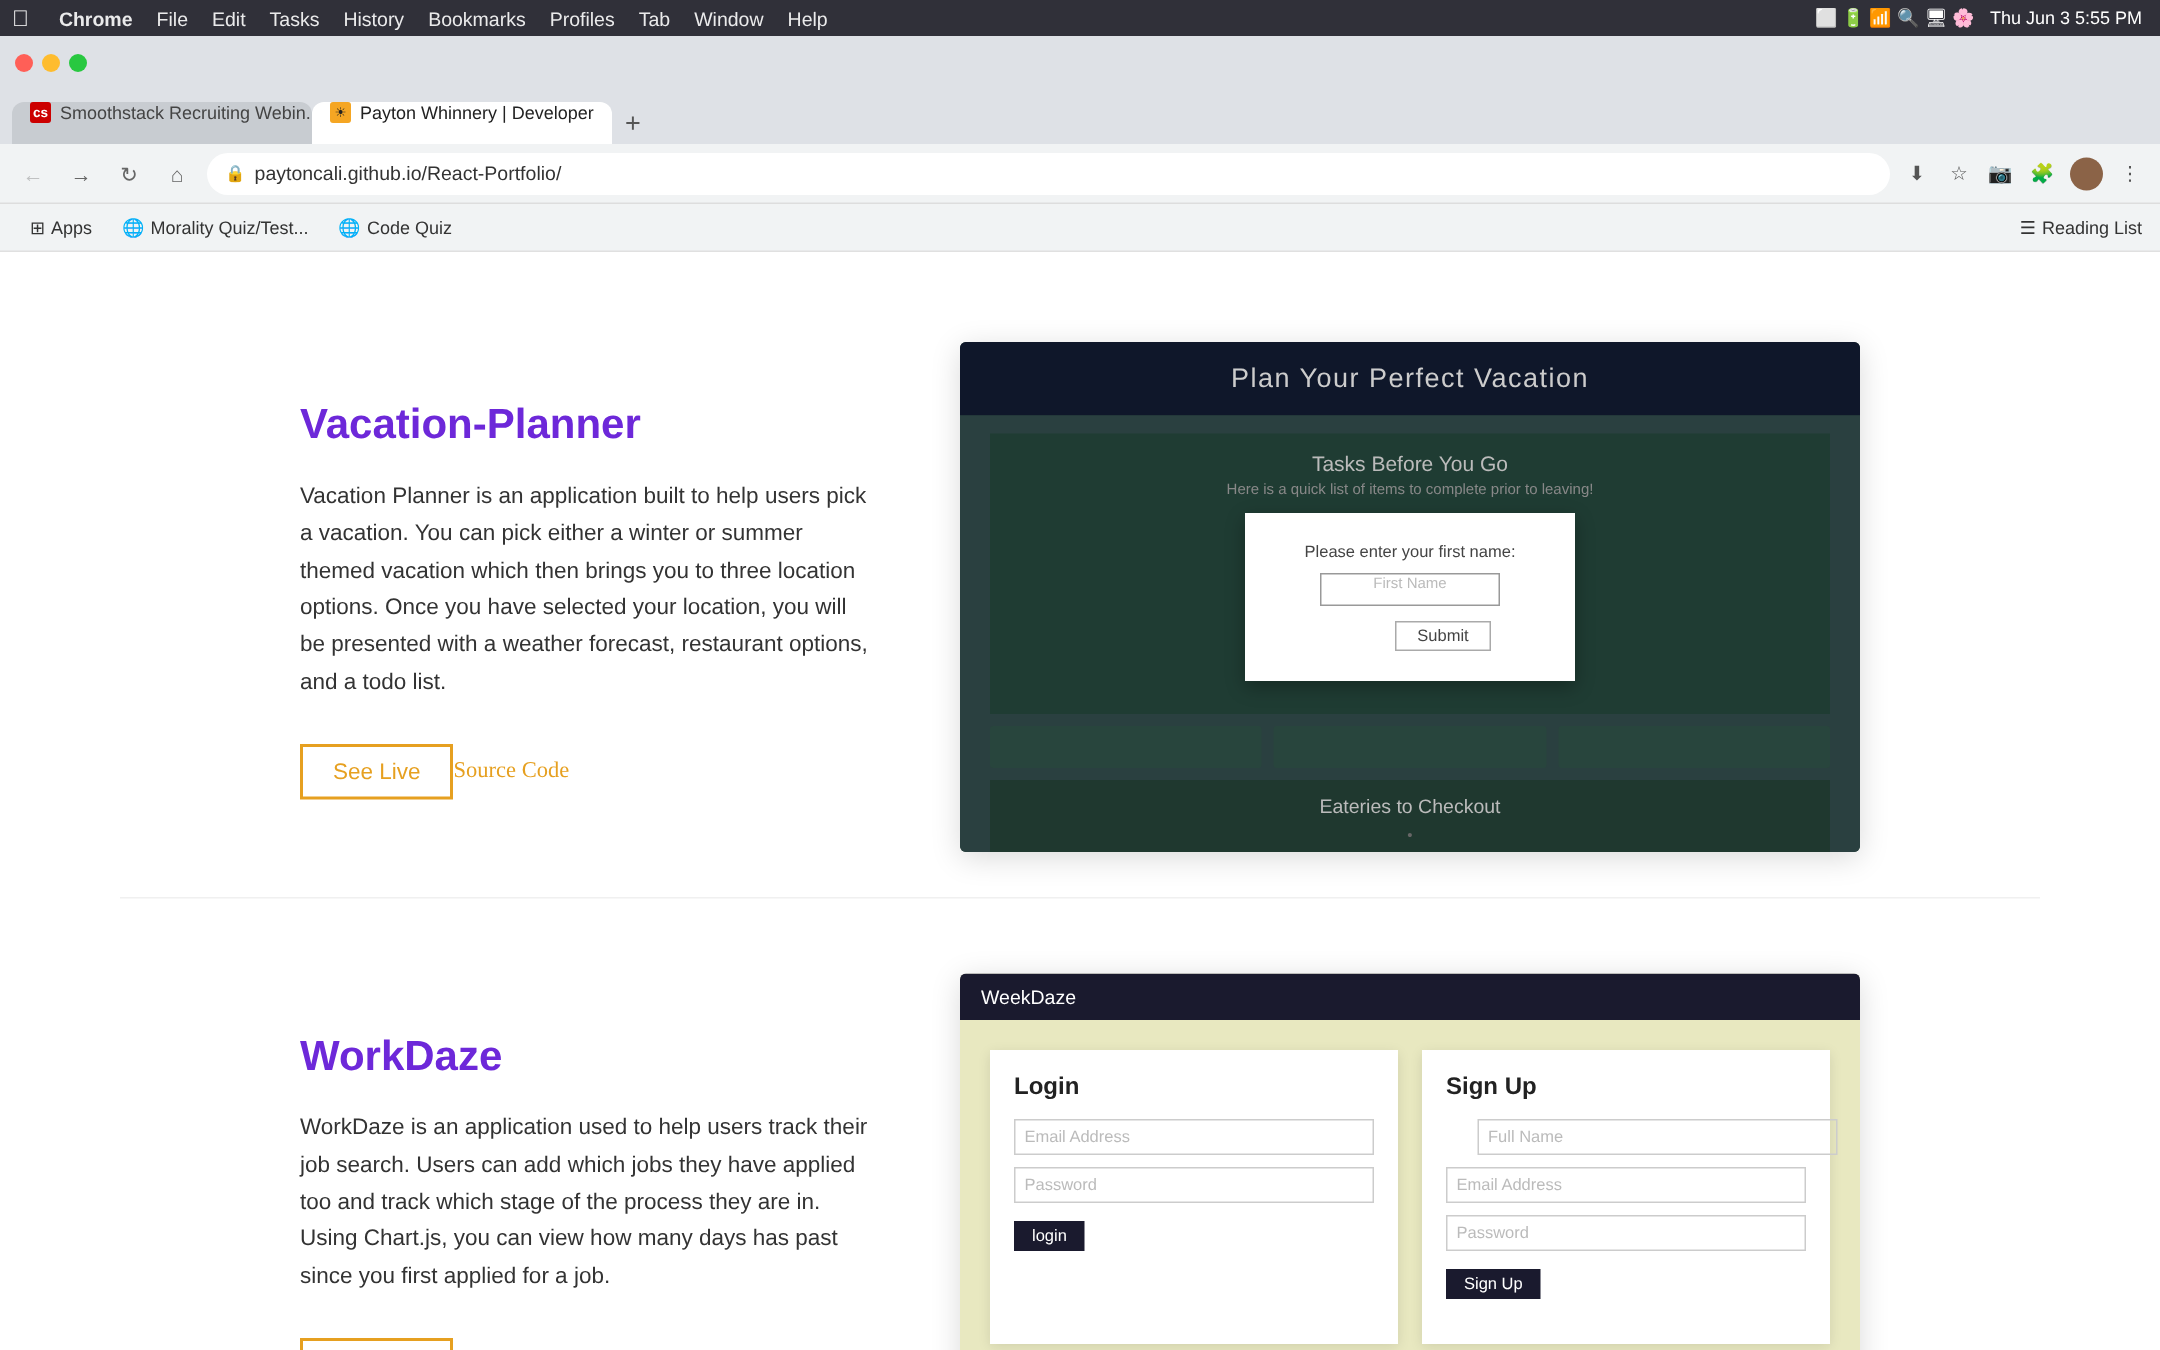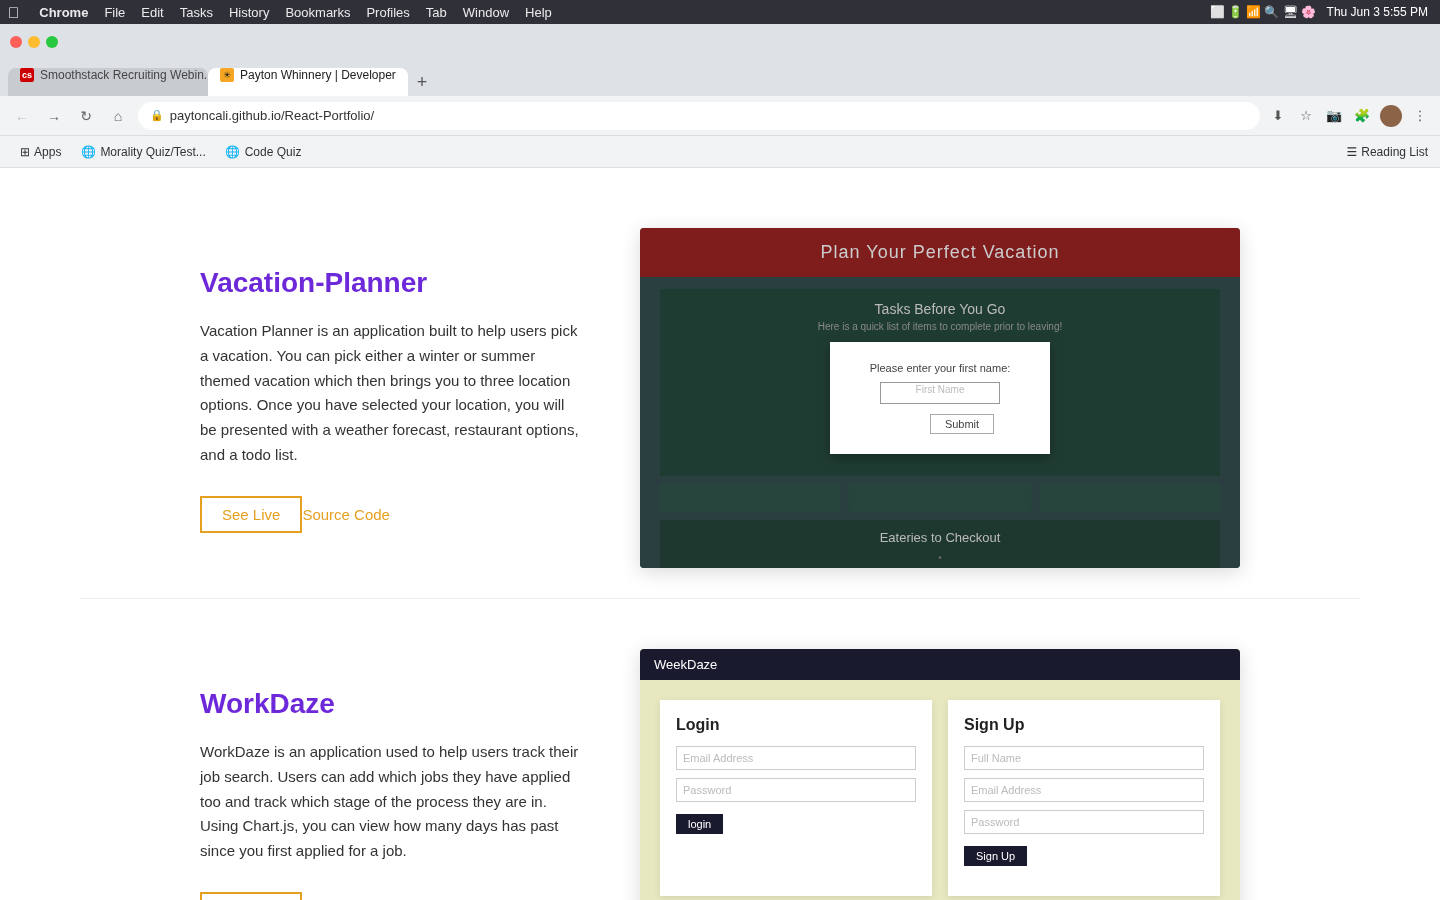--- a/index.html
+++ b/index.html
@@ -181,20 +181,21 @@
       cursor: pointer;
       border-radius: 0;
     }
 
     .link-source-code {
       color: #e6a020;
       font-size: 15px;
       font-weight: 500;
       text-decoration: none;
       cursor: pointer;
+      font-family: Liberation Serif, serif;
     }
 
     .project-screenshot {
       flex: 1;
       min-height: 340px;
       border-radius: 4px;
       overflow: hidden;
       box-shadow: 0 4px 20px rgba(0,0,0,0.15);
     }
 
@@ -202,21 +203,21 @@
     .vp-screenshot {
       background: #2d4a3e;
       width: 100%;
       height: 340px;
       position: relative;
       display: flex;
       flex-direction: column;
     }
 
     .vp-header {
-      background: #7f1d1d;
+      background: #0f172a;
       color: #ccc;
       text-align: center;
       padding: 14px;
       font-size: 18px;
       letter-spacing: 1px;
     }
 
     .vp-body {
       flex: 1;
       position: relative;
@@ -502,21 +503,21 @@
         <div class="wd-header">WeekDaze</div>
         <div class="wd-body">
           <div class="wd-card">
             <div class="wd-card-title">Login</div>
             <div class="wd-field" style="color:#bbb;font-size:11px;display:flex;align-items:center;">Email Address</div>
             <div class="wd-field" style="color:#bbb;font-size:11px;display:flex;align-items:center;">Password</div>
             <button class="wd-submit-btn">login</button>
           </div>
           <div class="wd-card">
             <div class="wd-card-title">Sign Up</div>
-            <div class="wd-field" style="color:#bbb;font-size:11px;display:flex;align-items:center;">Full Name</div>
+            <div class="wd-field" style="color:#bbb;font-size:11px;display:flex;align-items:center;margin-left:21px;">Full Name</div>
             <div class="wd-field" style="color:#bbb;font-size:11px;display:flex;align-items:center;">Email Address</div>
             <div class="wd-field" style="color:#bbb;font-size:11px;display:flex;align-items:center;">Password</div>
             <button class="wd-submit-btn">Sign Up</button>
           </div>
         </div>
       </div>
     </div>
   </div>
 
 </div>

